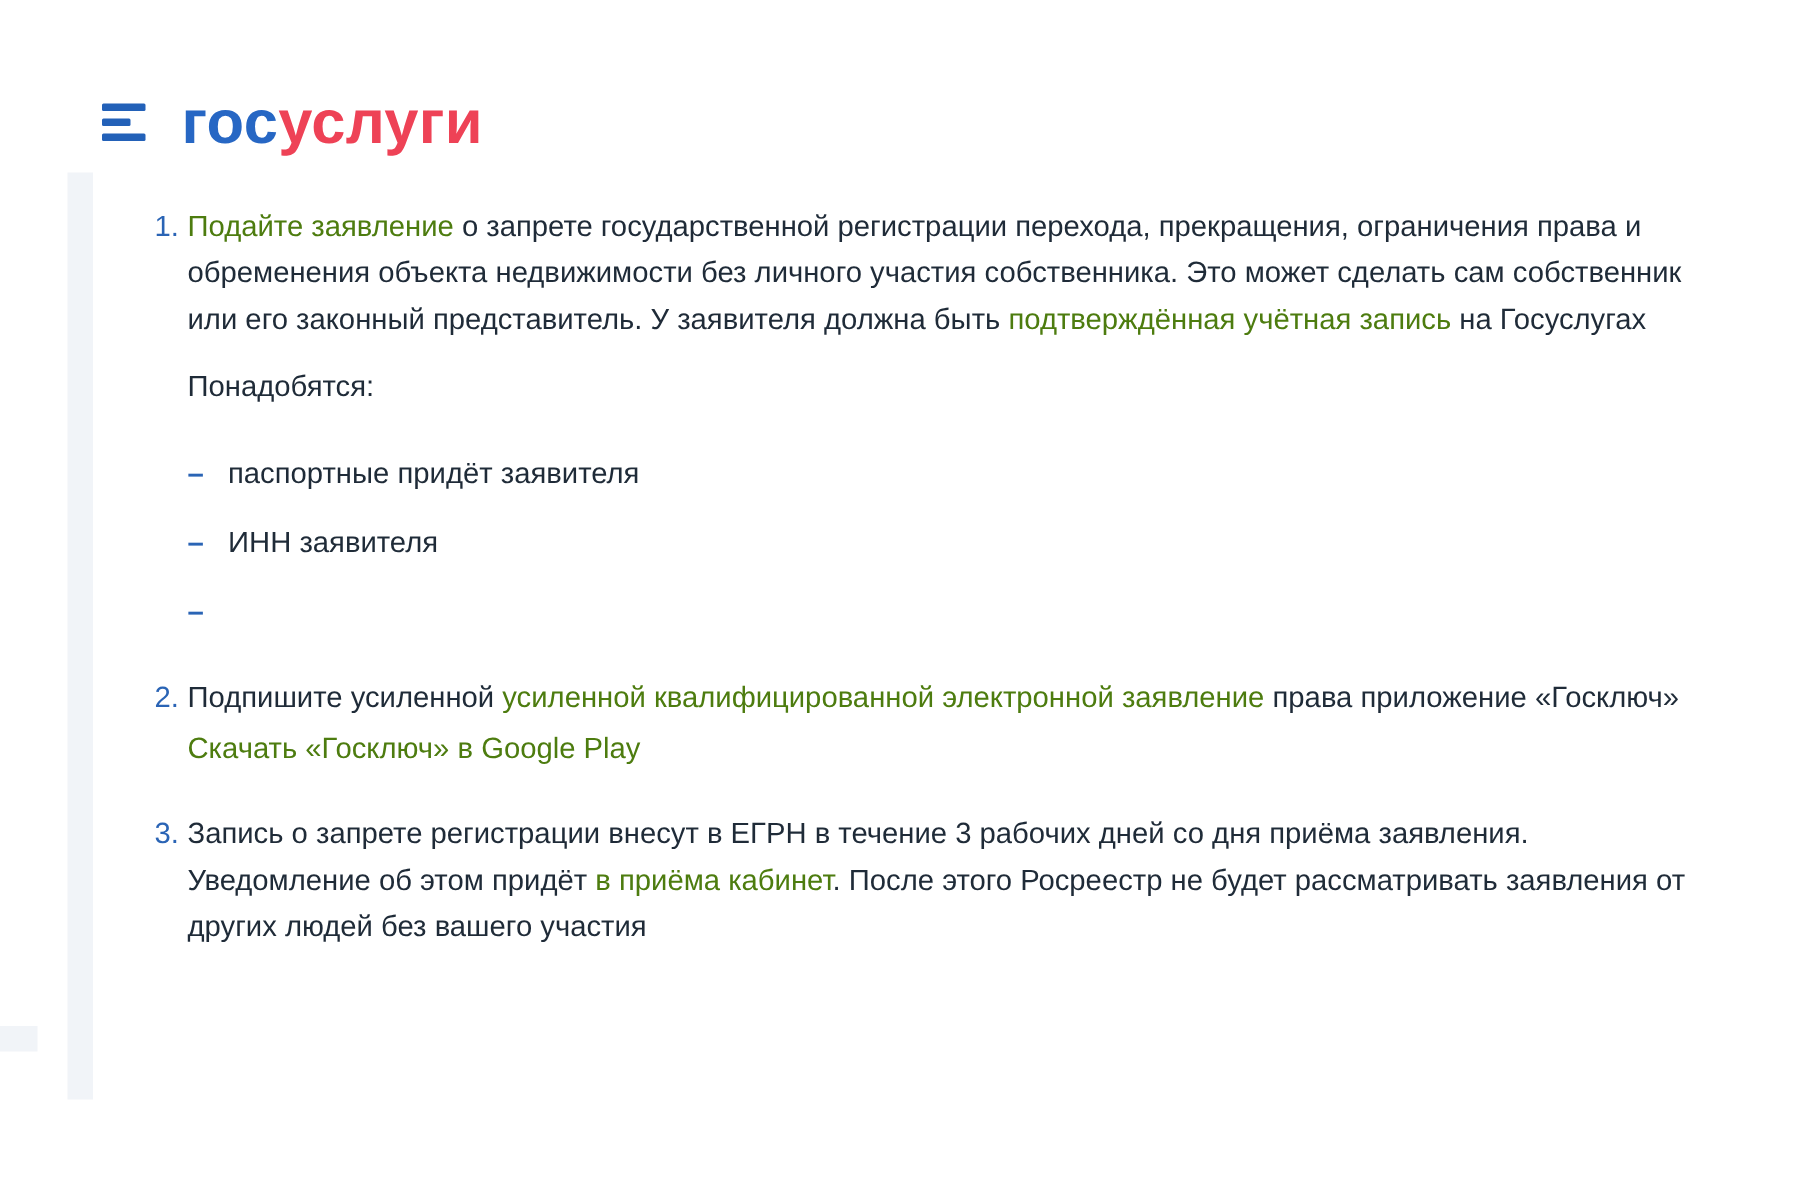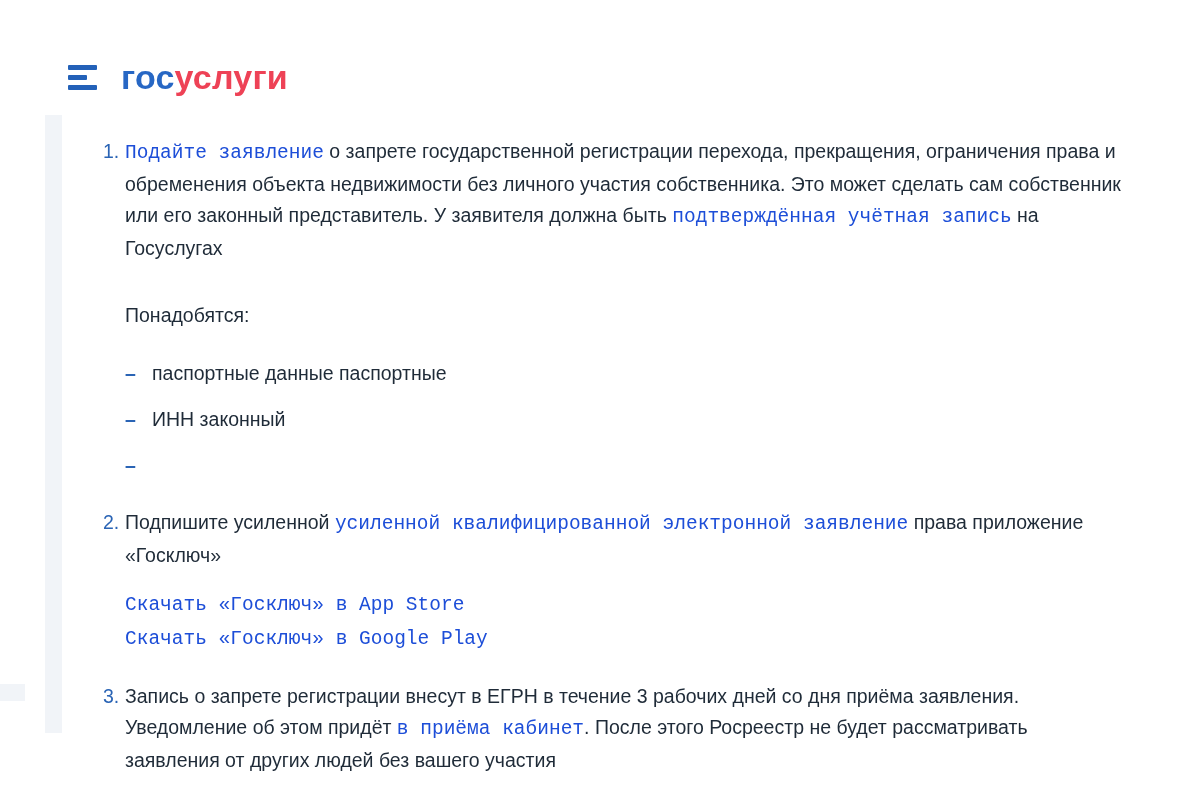--- a/index.html
+++ b/index.html
@@ -22,38 +22,38 @@
     position: absolute; left: 0; top: 684px;
     width: 25px; height: 17px;
     background: #f1f4f8;
   }
 
   
   .header { position: absolute; left: 68px; top: 58px; display: flex; align-items: center; }
   .burger { width: 29px; height: 30px; display: flex; flex-direction: column; justify-content: center; gap: 5px; cursor: pointer; }
   .burger .bar { height: 5px; width: 29px; background: #2361b8; border-radius: 1px; }
   .burger .bar.short { width: 19px; }
-  .logo { margin-left: 24px; font-size: 34px; font-weight: 700; letter-spacing: 0.2px; cursor: pointer; }
+  .logo { margin-left: 24px; font-size: 41px; font-weight: 700; letter-spacing: 0.2px; cursor: pointer; }
   .logo .blue { color: #2767c4; }
   .logo .red  { color: #ee4256; }
 
   
   .content {
     position: absolute; left: 103px; top: 136px; width: 1022px;
     font-size: 19.5px; line-height: 31px;
   }
   .oitem { display: flex; margin-bottom: 26px; }
   .oitem:last-child { margin-bottom: 0; }
   .num { color: #2a64b5; width: 22px; flex: 0 0 22px; }
   .obody { flex: 1 1 auto; }
   .para { }
   a.inline-link, .app-link {
-    color: #1d4ed8; text-decoration: none; cursor: pointer; font-family: Liberation Mono, monospace;
+    color: #4d7c0f; text-decoration: none; cursor: pointer;
   }
-  .sub-label { margin-top: 36px; }
+  .sub-label { margin-top: 14px; }
   .dash-list { margin-top: 27px; }
   .dash-item { display: flex; margin-bottom: 15px; }
   .dash-item:last-child { margin-bottom: 0; }
   .dash-marker { color: #2a64b5; width: 27px; flex: 0 0 27px; font-weight: 700; }
   .app-link { display: block; }
   .app-link.first { margin-top: 19px; }
   .app-link.second { margin-top: 3px; }
 </style>
 </head>
 <body>
@@ -77,38 +77,37 @@
   <div class="content">
 
     <div class="oitem">
       <div class="num">1.</div>
       <div class="obody">
         <p class="para"><a class="inline-link">Подайте заявление</a><span> о запрете государственной регистрации перехода, прекращения, ограничения права и обременения объекта недвижимости без личного участия собственника. Это может сделать сам собственник или его законный представитель. У заявителя должна быть </span><a class="inline-link">подтверждённая учётная запись</a><span> на Госуслугах</span></p>
         <p class="sub-label">Понадобятся:</p>
         <div class="dash-list">
           <div class="dash-item">
             <span class="dash-marker">–</span>
-            <span>паспортные данные паспортные</span>
+            <span>паспортные придёт заявителя</span>
           </div>
           <div class="dash-item">
             <span class="dash-marker">–</span>
-            <span>ИНН законный</span>
+            <span>ИНН заявителя</span>
           </div>
           <div class="dash-item">
             <span class="dash-marker">–</span>
           </div>
         </div>
       </div>
     </div>
 
     <div class="oitem">
       <div class="num">2.</div>
       <div class="obody">
         <p class="para"><span>Подпишите усиленной </span><a class="inline-link">усиленной квалифицированной электронной заявление</a><span> права приложение «Госключ»</span></p>
-        <a class="app-link first">Скачать «Госключ» в App Store</a>
         <a class="app-link second">Скачать «Госключ» в Google Play</a>
       </div>
     </div>
 
     <div class="oitem">
       <div class="num">3.</div>
       <div class="obody">
         <p class="para"><span>Запись о запрете регистрации внесут в ЕГРН в течение 3 рабочих дней со дня приёма заявления. Уведомление об этом придёт </span><a class="inline-link">в приёма кабинет</a><span>. После этого Росреестр не будет рассматривать заявления от других людей без вашего участия</span></p>
       </div>
     </div>

